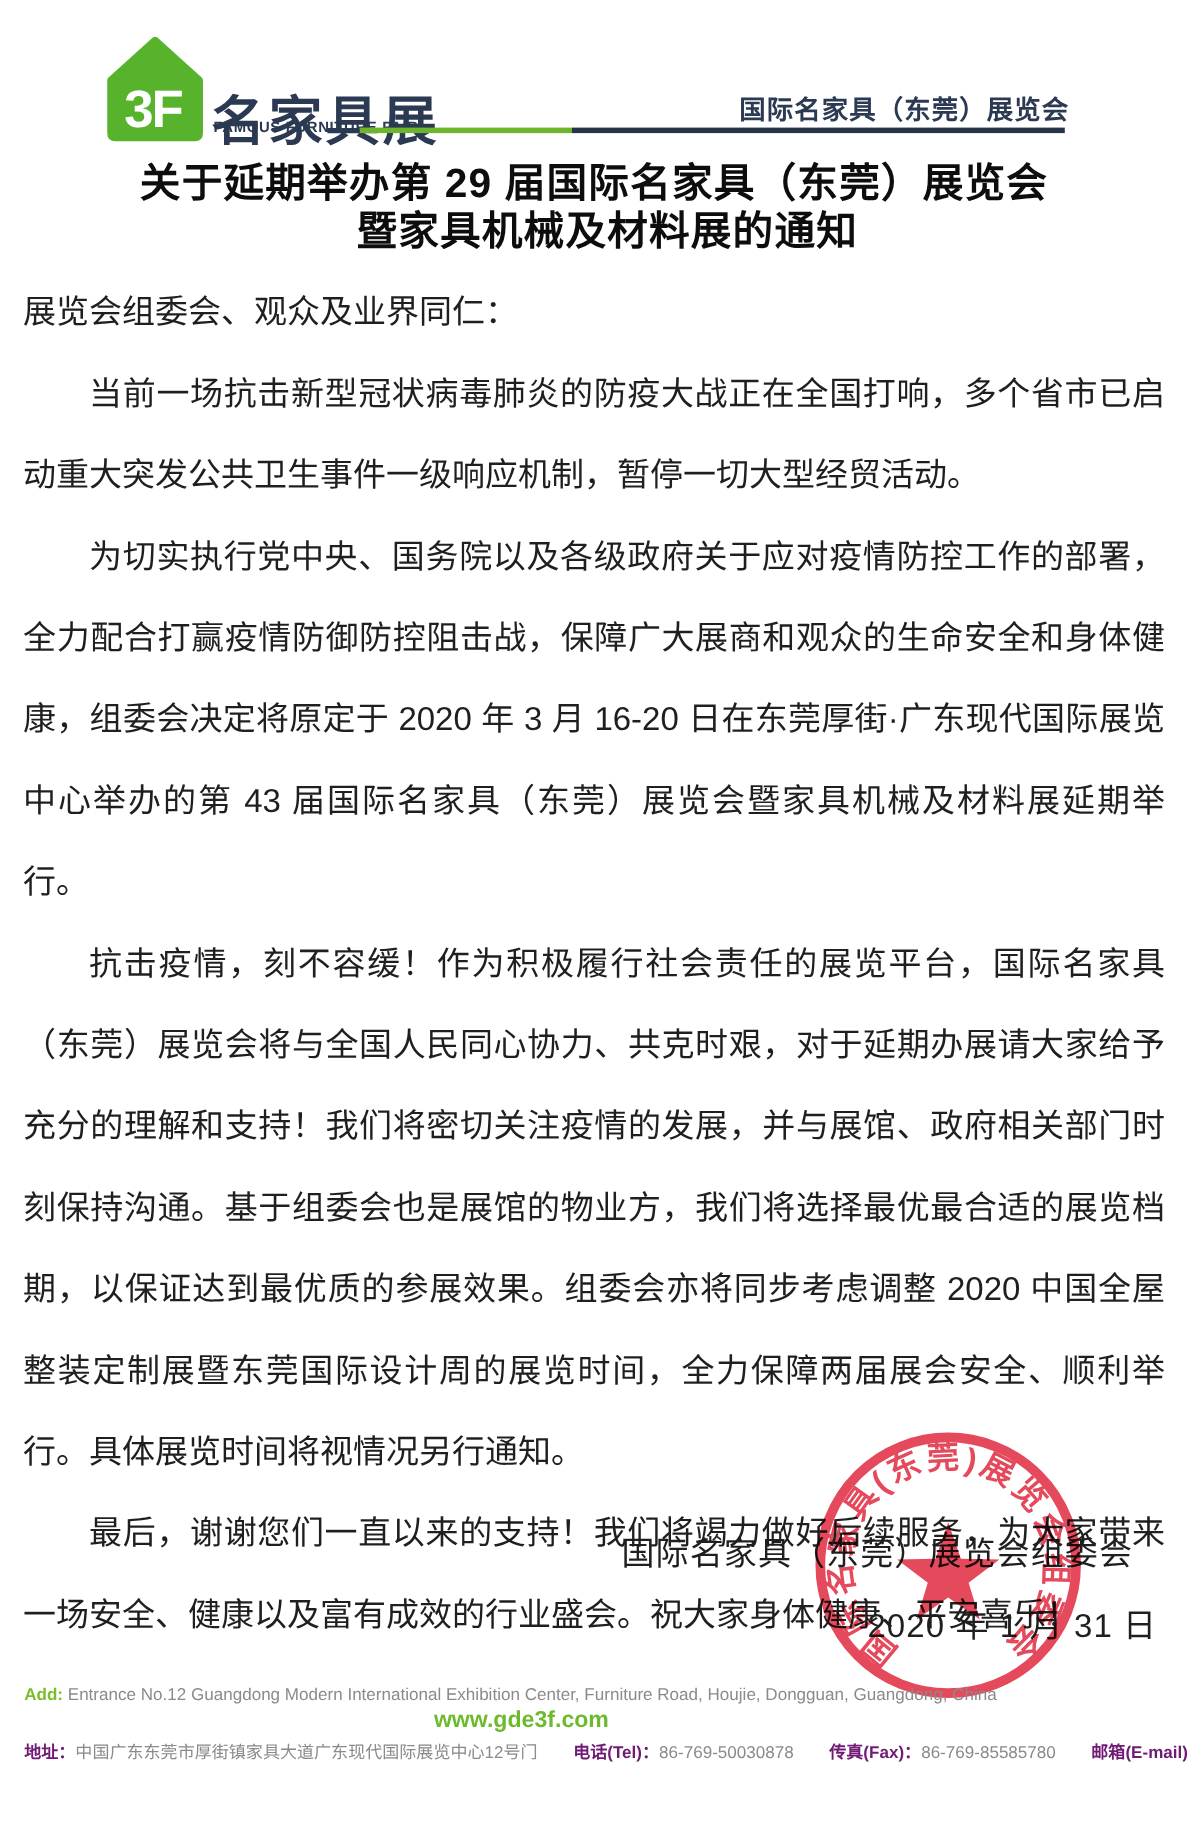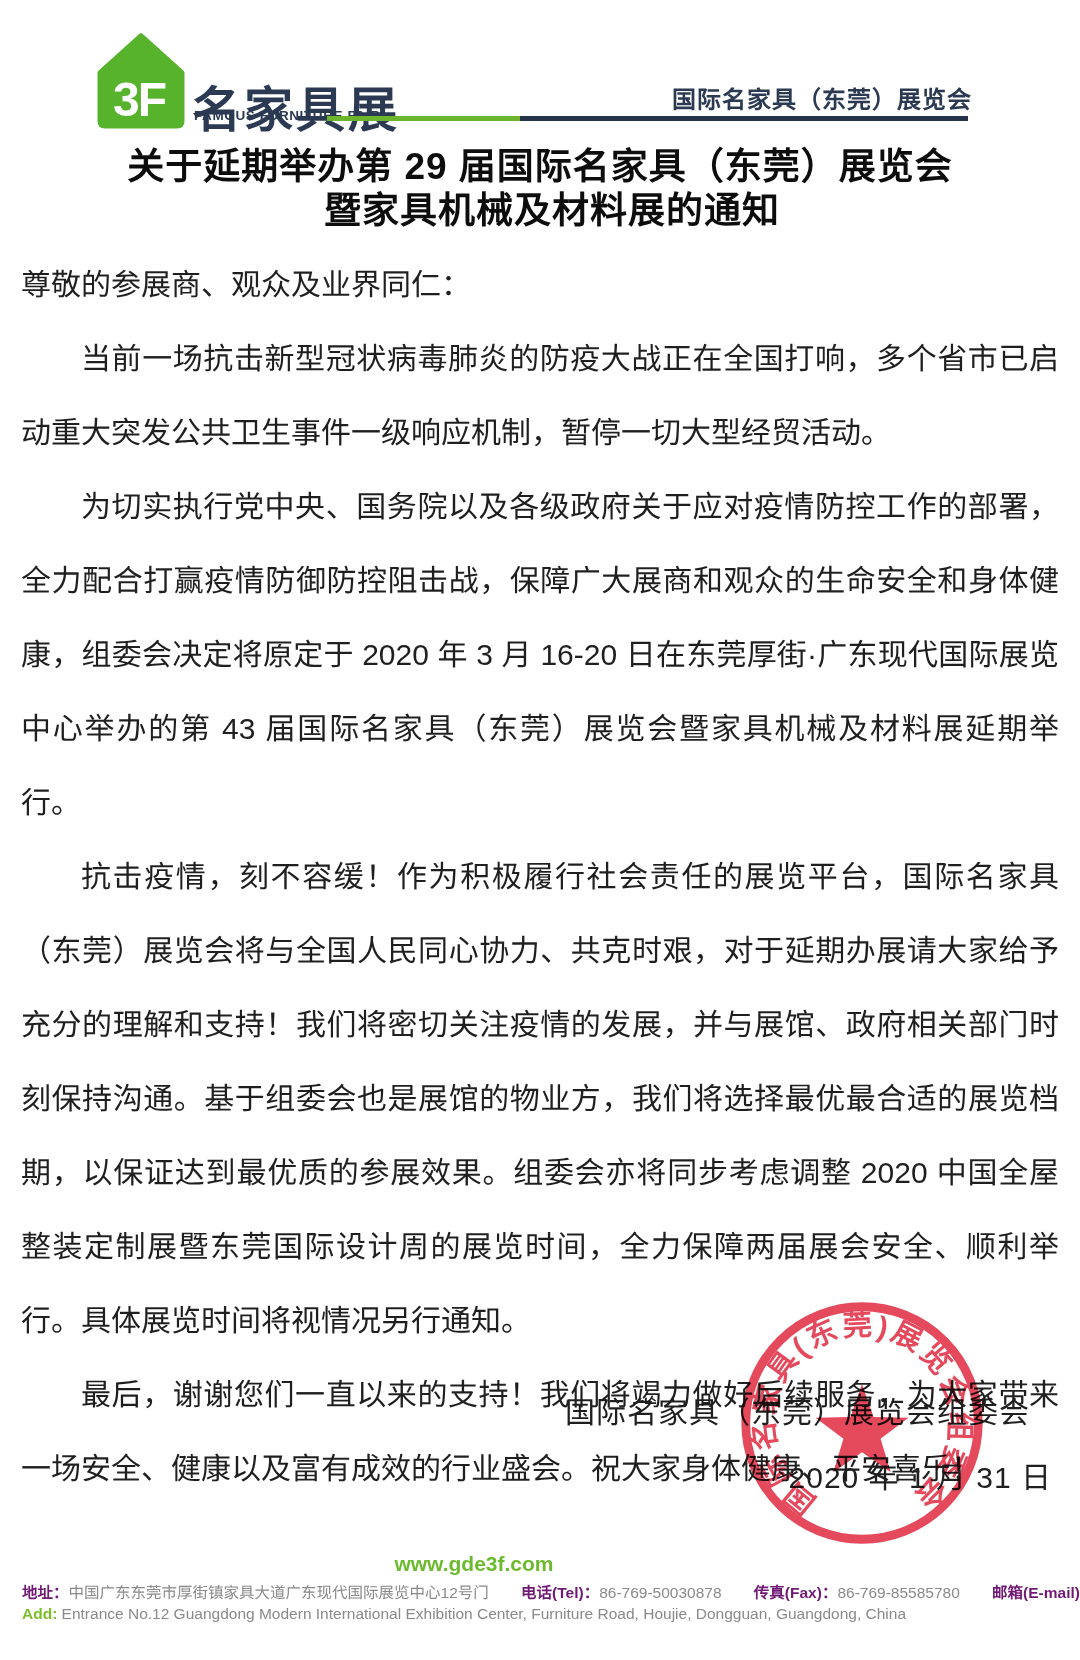--- a/index.html
+++ b/index.html
@@ -65,21 +65,21 @@
     position:absolute; top:1552px; left:0; width:920px; text-align:center;
     font-size:21px; font-weight:bold; color:#6cba2d;padding-left:28px;
   }
   .contact-line {
     position:absolute; top:1580px; left:22px; width:1040px;
     font-size:15.5px; color:#8a8a8a; white-space:nowrap;
   }
   .contact-line .lbl { color:#701a75; font-weight:bold; }
   .contact-line .gap { display:inline-block; width:28px; }
   .addr-en {
-    position:absolute; top:1605px; left:22px; width:1040px;
+    position:absolute; top:1532px; left:22px; width:1040px;
     font-size:15.5px; color:#8a8a8a; white-space:nowrap;
   }
   .addr-en .lbl { color:#7cbd2a; font-weight:bold; }
 </style>
 </head>
 <body>
 
 <div class="page">
 
   <div class="letterhead">
@@ -91,21 +91,21 @@
     <div class="logo-sub">FAMOUS FURNITURE FAIR</div>
     <div class="org-name">国际名家具（东莞）展览会</div>
     <div class="rule-green"></div>
     <div class="rule-navy"></div>
   </div>
 
   <div class="doc-title l1">关于延期举办第 29 届国际名家具（东莞）展览会</div>
   <div class="doc-title l2">暨家具机械及材料展的通知</div>
 
   <div class="body-text">
-    <p class="greeting">尊敬的参展商、观众及业界同仁：</p>
+    <p class="greeting">展览会组委会、观众及业界同仁：</p>
     <p class="para">当前一场抗击新型冠状病毒肺炎的防疫大战正在全国打响，多个省市已启动重大突发公共卫生事件一级响应机制，暂停一切大型经贸活动。</p>
     <p class="para">为切实执行党中央、国务院以及各级政府关于应对疫情防控工作的部署，全力配合打赢疫情防御防控阻击战，保障广大展商和观众的生命安全和身体健康，组委会决定将原定于 2020 年 3 月 16-20 日在东莞厚街·广东现代国际展览中心举办的第 43 届国际名家具（东莞）展览会暨家具机械及材料展延期举行。</p>
     <p class="para">抗击疫情，刻不容缓！作为积极履行社会责任的展览平台，国际名家具（东莞）展览会将与全国人民同心协力、共克时艰，对于延期办展请大家给予充分的理解和支持！我们将密切关注疫情的发展，并与展馆、政府相关部门时刻保持沟通。基于组委会也是展馆的物业方，我们将选择最优最合适的展览档期，以保证达到最优质的参展效果。组委会亦将同步考虑调整 2020 中国全屋整装定制展暨东莞国际设计周的展览时间，全力保障两届展会安全、顺利举行。具体展览时间将视情况另行通知。</p>
     <p class="para">最后，谢谢您们一直以来的支持！我们将竭力做好后续服务，为大家带来一场安全、健康以及富有成效的行业盛会。祝大家身体健康、平安喜乐！</p>
   </div>
 
   <div class="sig-org">国际名家具（东莞）展览会组委会</div>
   <div class="sig-date">2020 年 1 月 31 日</div>
 
   <svg class="stamp" viewBox="0 0 260 260" aria-hidden="true">

